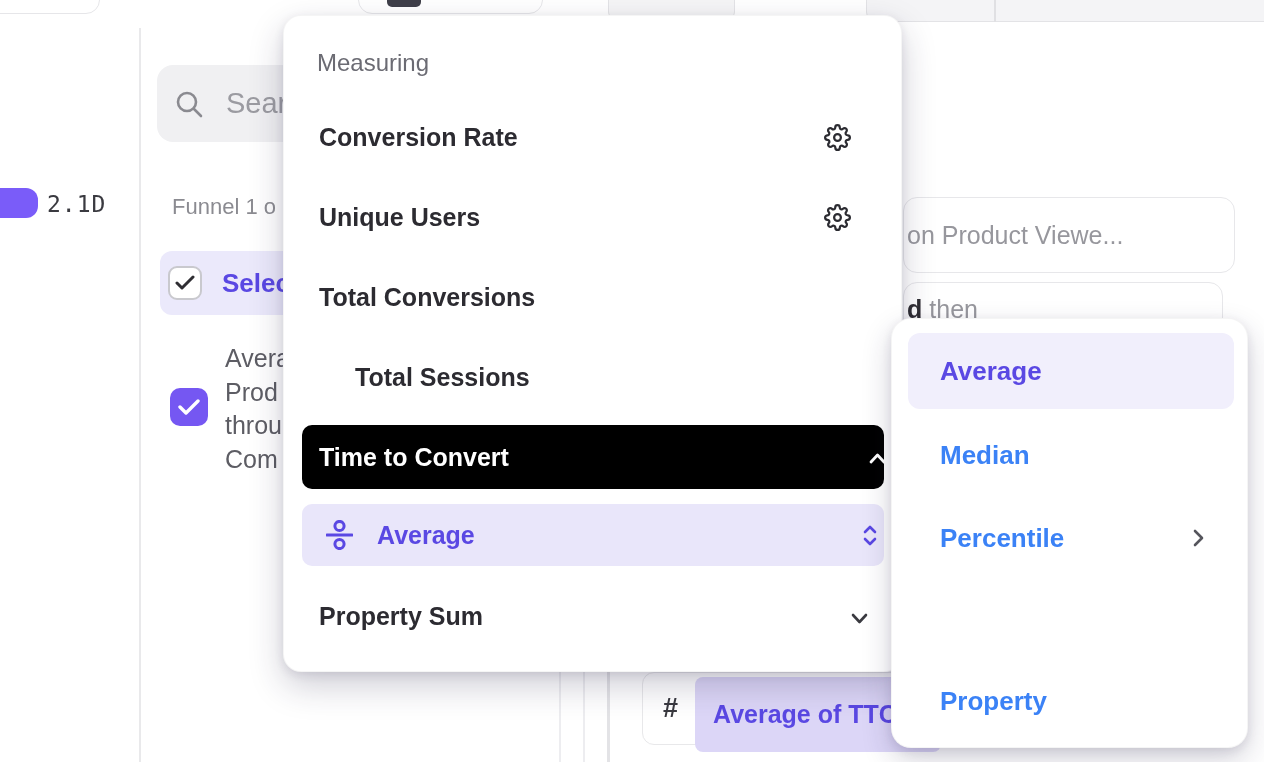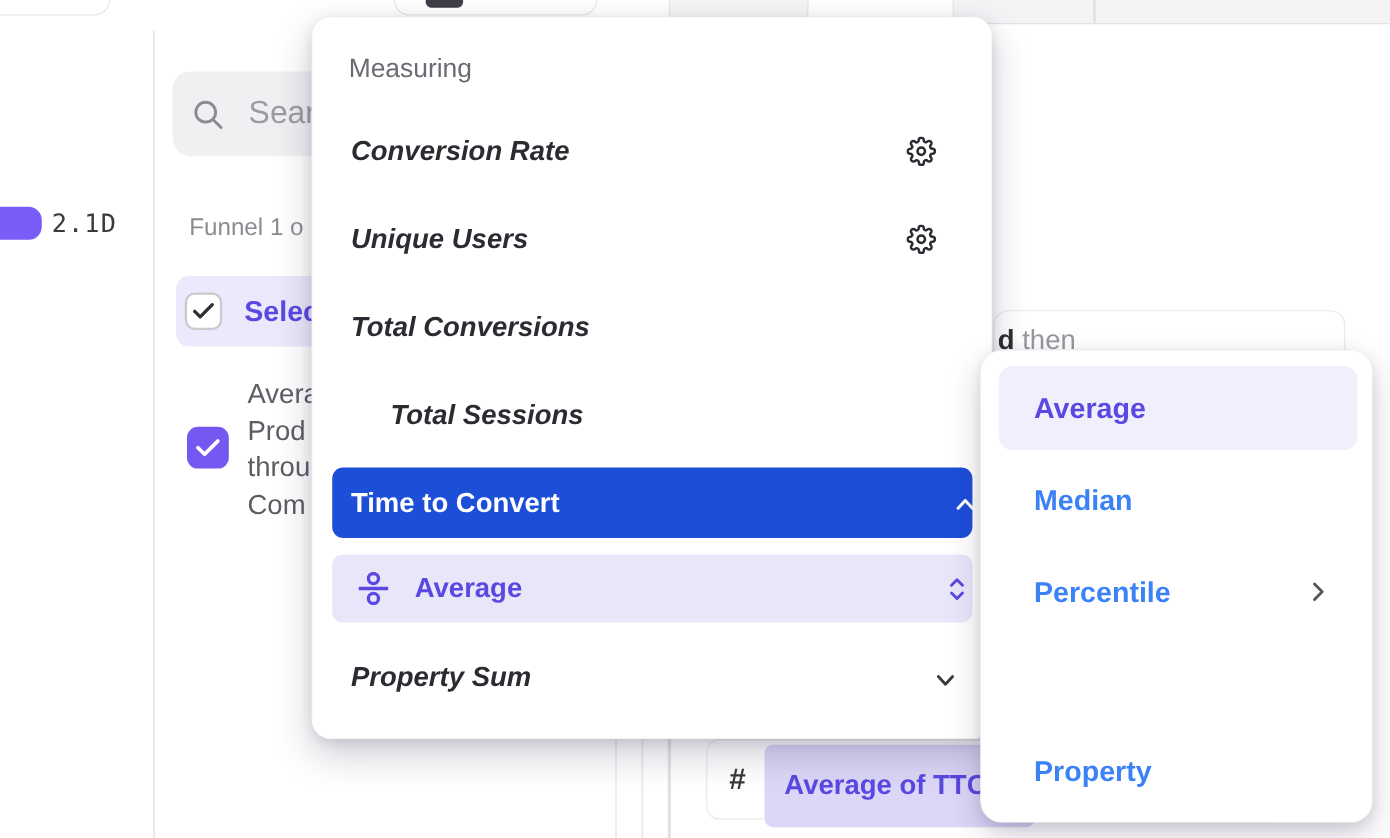--- a/index.html
+++ b/index.html
@@ -72,24 +72,24 @@
               border-radius:8px; display:flex; align-items:center; }
   .ttc-pill-label { margin-left:18px; font-size:25px; font-weight:bold; color:#5a48e3; white-space:nowrap; }
   .ttc-pill-chevron { margin-left:10px; margin-top:4px; }
 
   
   .menu1 { left:283px; top:15px; width:619px; height:657px; background:#fff; border-radius:18px;
            z-index:10; box-shadow:0 14px 34px rgba(35,32,70,.22), 0 3px 10px rgba(35,32,70,.10);
            border:1px solid rgba(0,0,0,0.04); }
   .menu1-header { position:absolute; left:33px; top:33px; font-size:24px; color:#6b6b73; }
   .m-row { position:absolute; left:0; width:619px; height:80px; display:flex; align-items:center;
-           cursor:pointer;font-style:italic; }
+           cursor:pointer; }
   .m-row-label { margin-left:35px; font-size:25px; font-weight:bold; color:#2c2b31; white-space:nowrap; }
   .gear-btn { position:absolute; left:540px; width:27px; height:27px; cursor:pointer; }
-  .ttc-btn { position:absolute; left:18px; top:409px; width:582px; height:64px; background:#1d4ed8;
+  .ttc-btn { position:absolute; left:18px; top:409px; width:582px; height:64px; background:#000000;
              border-radius:10px; display:flex; align-items:center; cursor:pointer; }
   .ttc-btn-label { margin-left:17px; font-size:25px; font-weight:bold; color:#ffffff; white-space:nowrap; }
   .ttc-chevron-up { position:absolute; left:567px; top:28px; }
   .avg-subrow { position:absolute; left:18px; top:488px; width:582px; height:62px; background:#e9e6fa;
                 border-radius:10px; display:flex; align-items:center; cursor:pointer; }
   .avg-icon { margin-left:24px; }
   .avg-subrow-label { margin-left:24px; font-size:25px; font-weight:bold; color:#5a48e3; white-space:nowrap; }
   .avg-updown { position:absolute; left:559px; top:20px; }
   .ps-chevron { position:absolute; left:567px; top:37px; }
 
@@ -150,20 +150,23 @@
     </svg>
   </div>
 
   <div class="abs desc">
     <div>Avera</div>
     <div>Prod</div>
     <div>throu</div>
     <div>Com</div>
   </div>
 
+  <div class="abs step-card">
+    <span class="step-card-text">on Product Viewe...</span>
+  </div>
   <div class="abs then-card">
     <span class="then-text">
       <span class="then-bold">d</span><span class="then-rest">then</span>
     </span>
   </div>
 
   <div class="abs measured-card">
     <span class="hash">#</span>
     <div class="ttc-pill">
       <span class="ttc-pill-label">Average of TTC</span>

